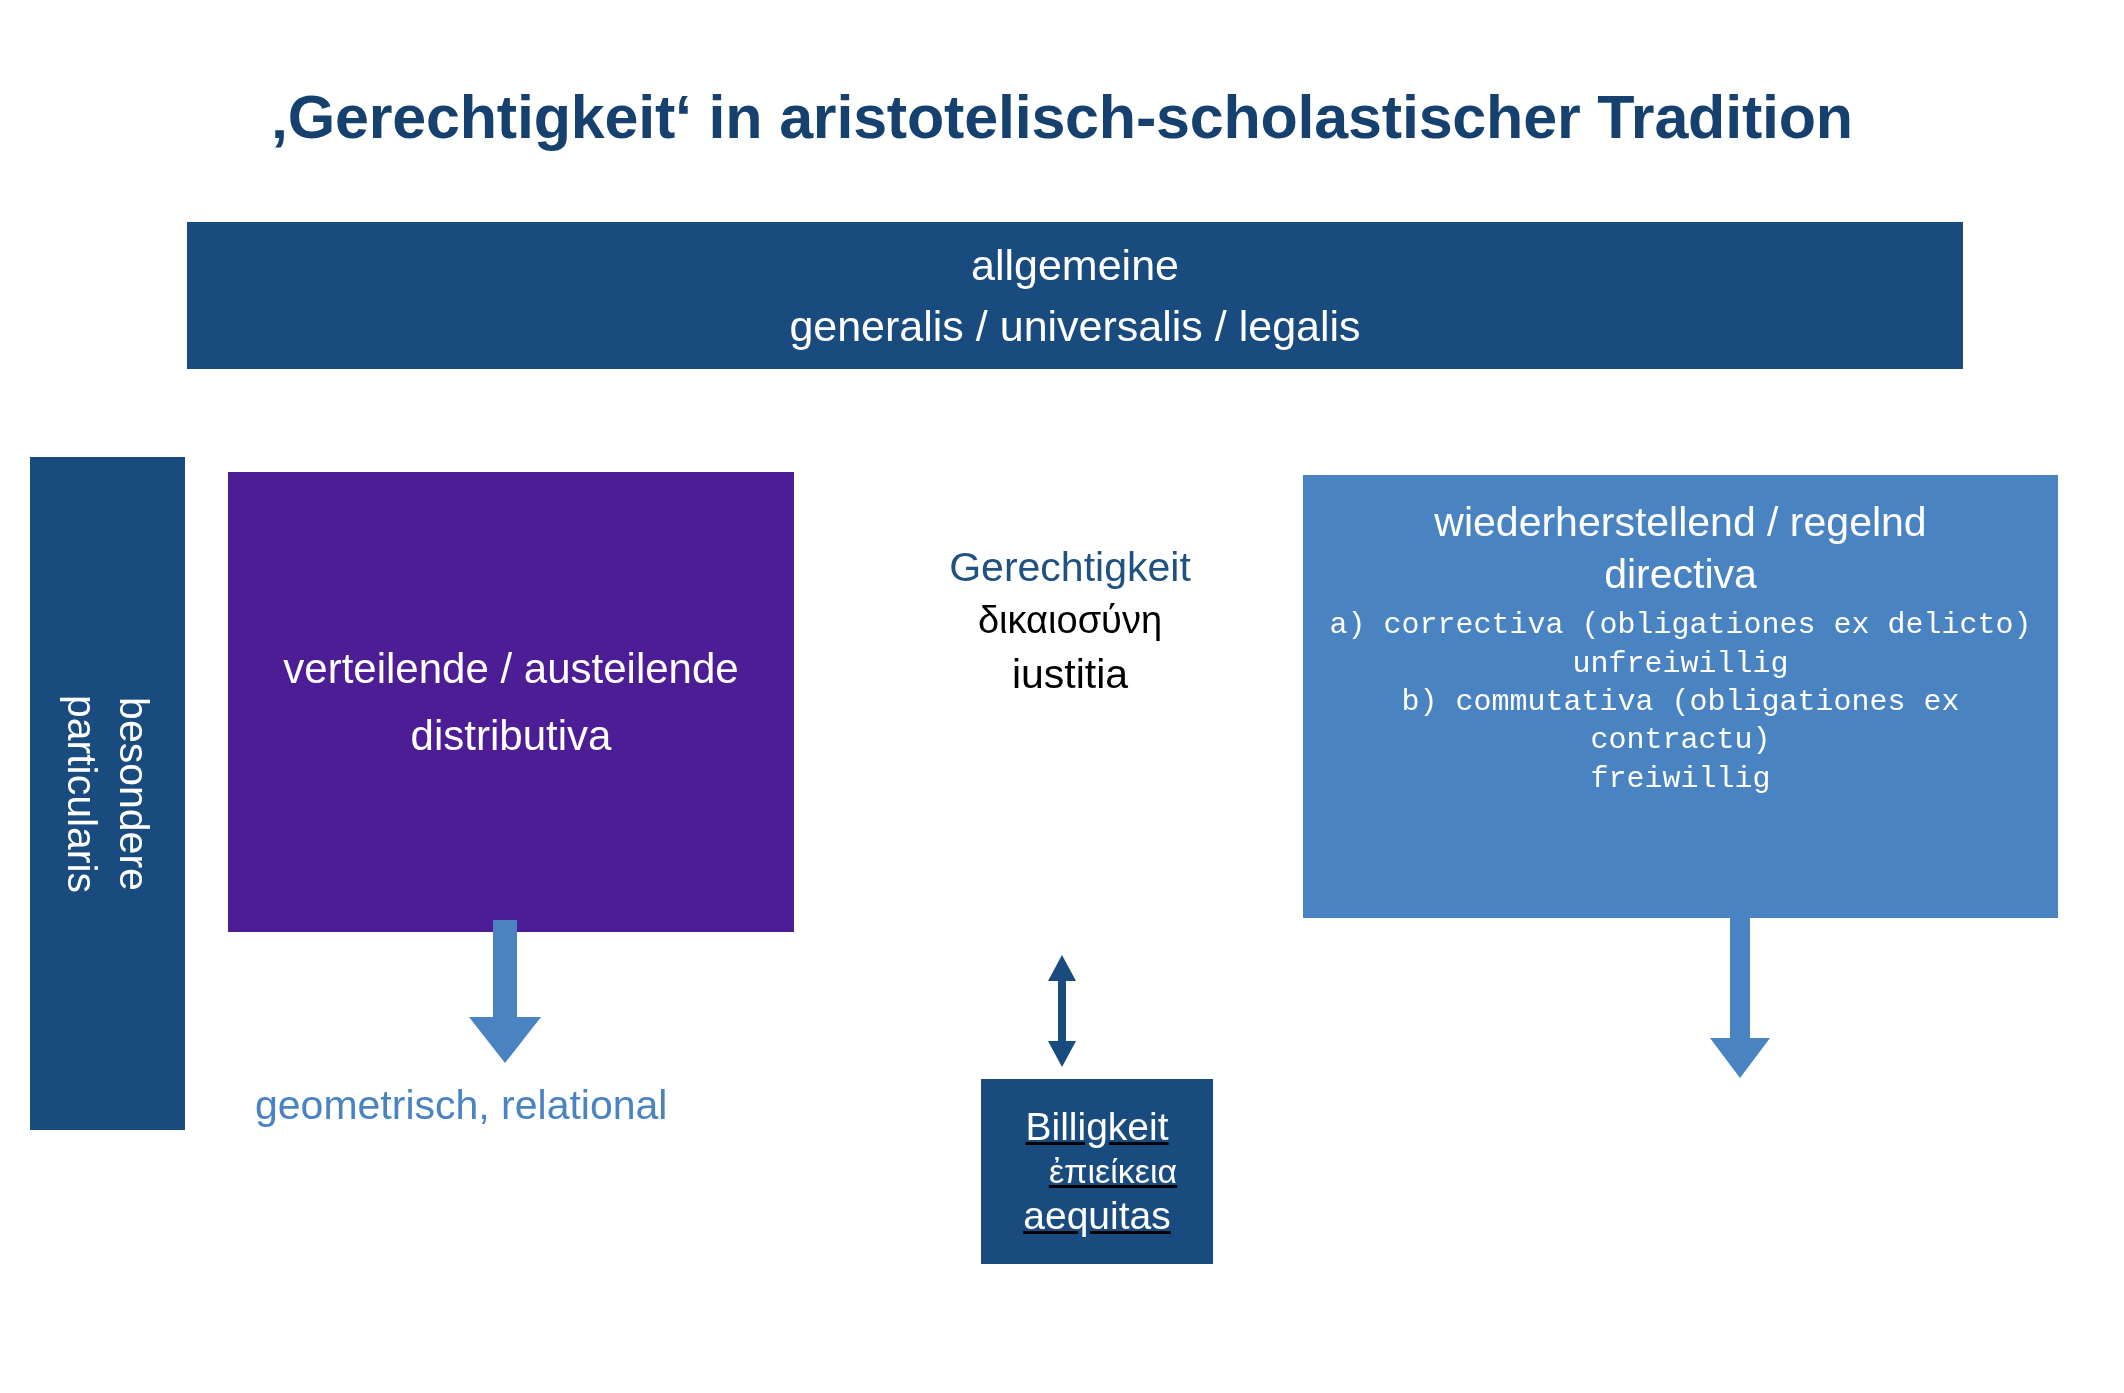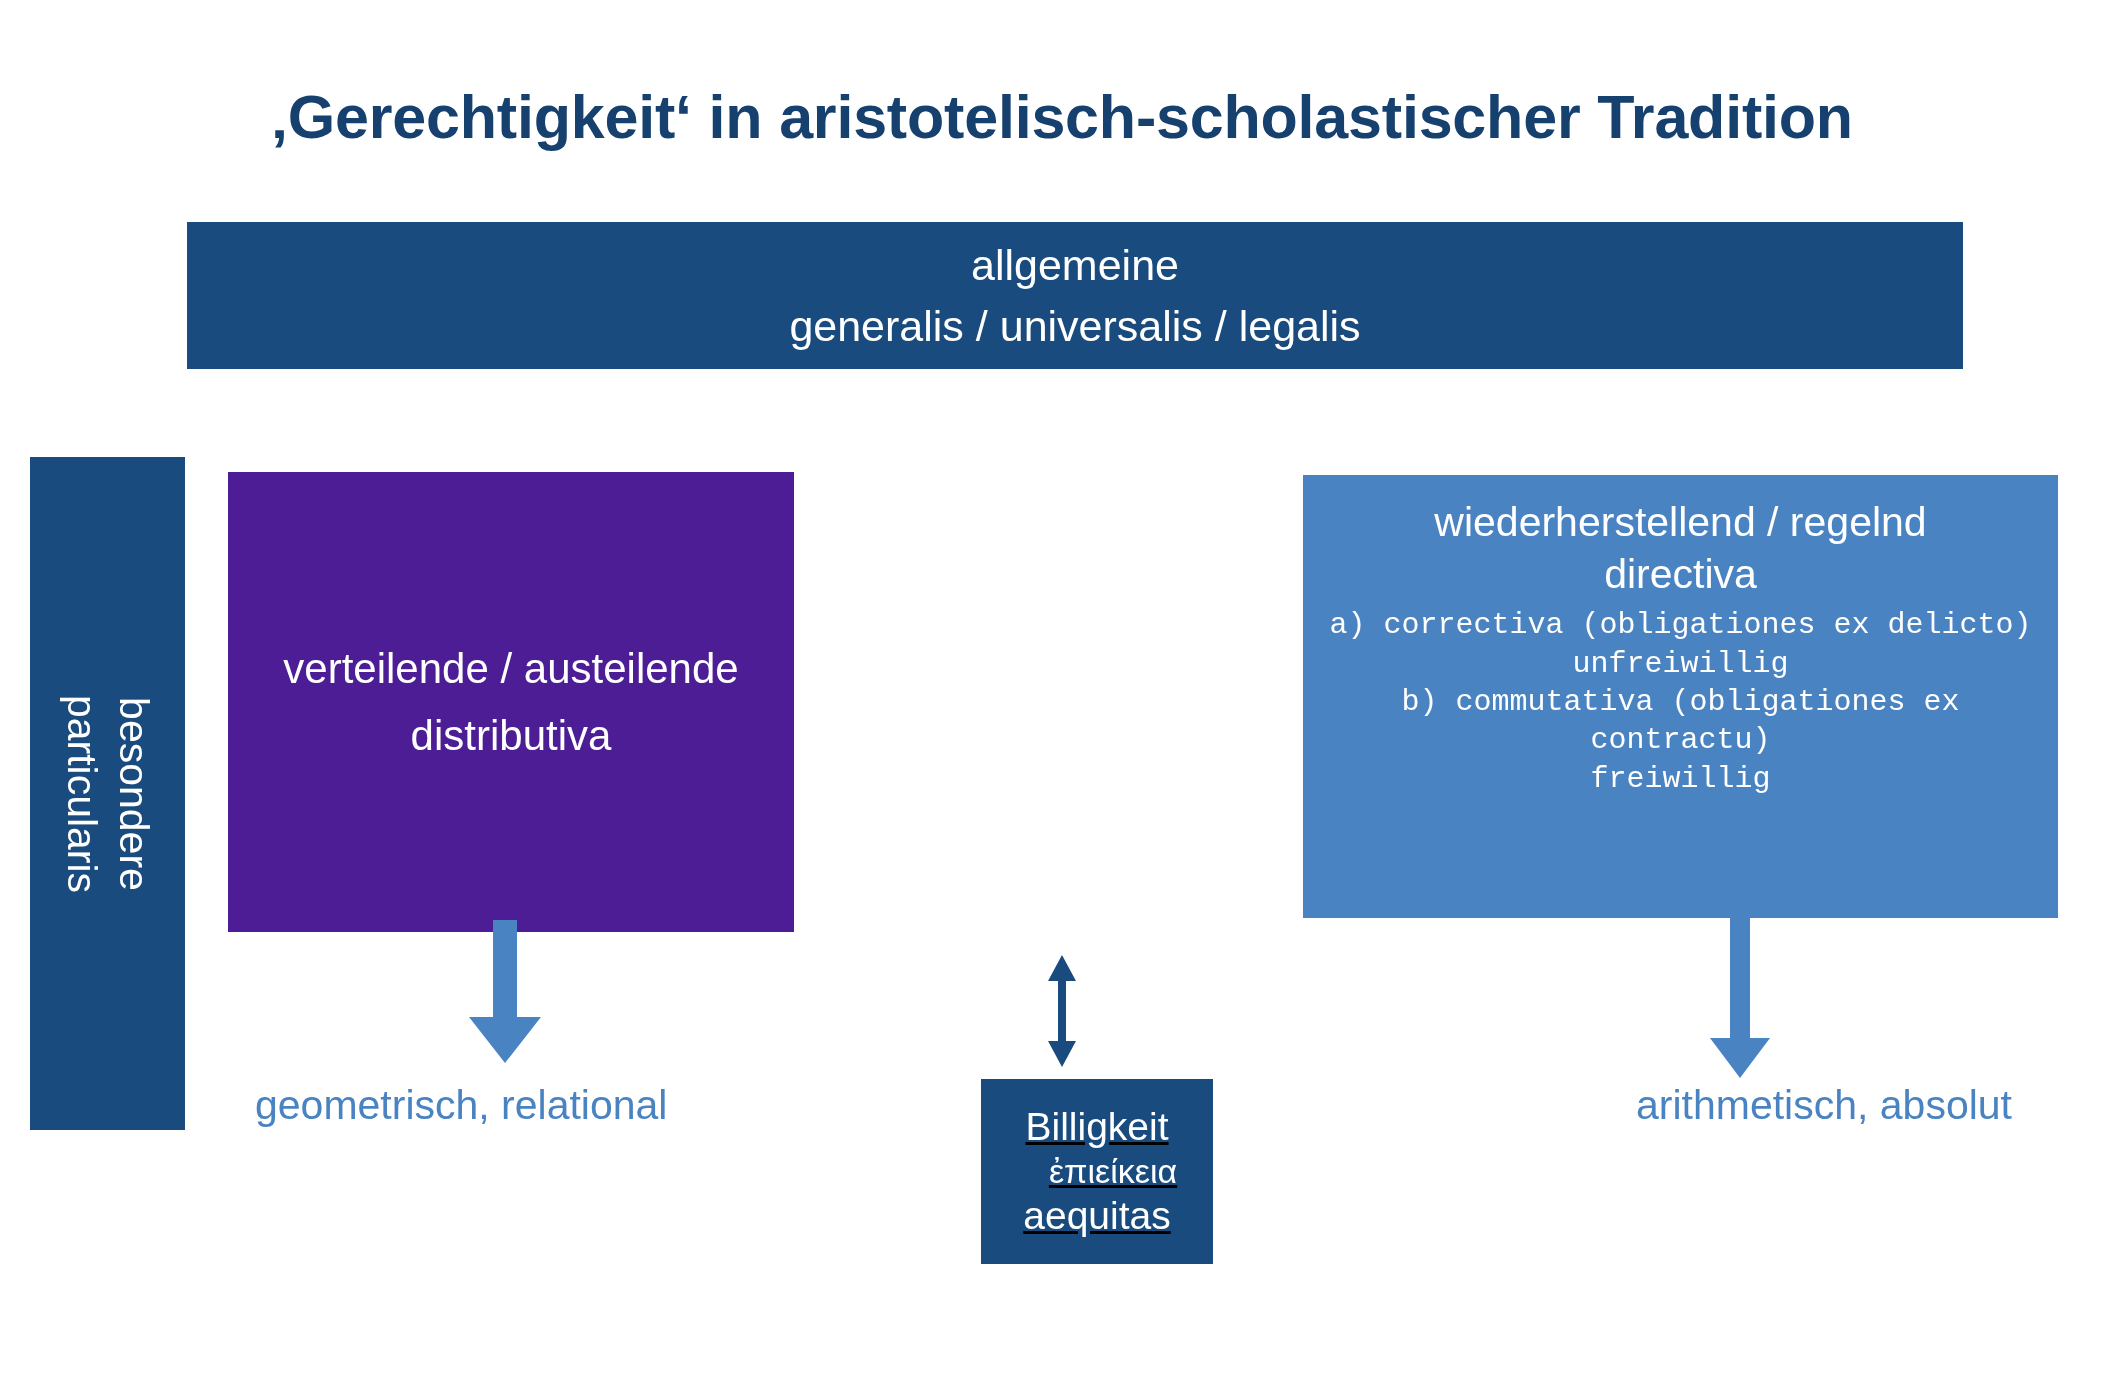--- a/index.html
+++ b/index.html
@@ -228,20 +228,25 @@
       <div>besondere</div>
       <div>particularis</div>
     </div>
   </div>
 
   <div id="distributiva-box">
     <div class="l1">verteilende / austeilende</div>
     <div class="l2">distributiva</div>
   </div>
 
+  <div id="center-terms">
+    <div class="t-de">Gerechtigkeit</div>
+    <div class="t-gr">δικαιοσύνη</div>
+    <div class="t-la">iustitia</div>
+  </div>
 
   <div id="directiva-box">
     <div class="hd1">wiederherstellend / regelnd</div>
     <div class="hd2">directiva</div>
     <div class="sub">a) correctiva (obligationes ex delicto)</div>
     <div class="sub">unfreiwillig</div>
     <div class="sub">b) commutativa (obligationes ex contractu)</div>
     <div class="sub">freiwillig</div>
   </div>
 
@@ -257,15 +262,14 @@
     <polygon points="22,0 36,26 26,26 26,86 36,86 22,112 8,86 18,86 18,26 8,26" fill="#194b7e"></polygon>
   </svg>
 
   <div id="billigkeit-box">
     <div class="b1">Billigkeit</div>
     <div class="b2">ἐπιείκεια</div>
     <div class="b3">aequitas</div>
   </div>
 
   <div class="caption" id="caption-geometrisch">geometrisch, relational</div>
-  <div class="caption" id="caption-arithmetisch">arithmetisch, absolut</div>
 
 </div>
 
 </body></html>

